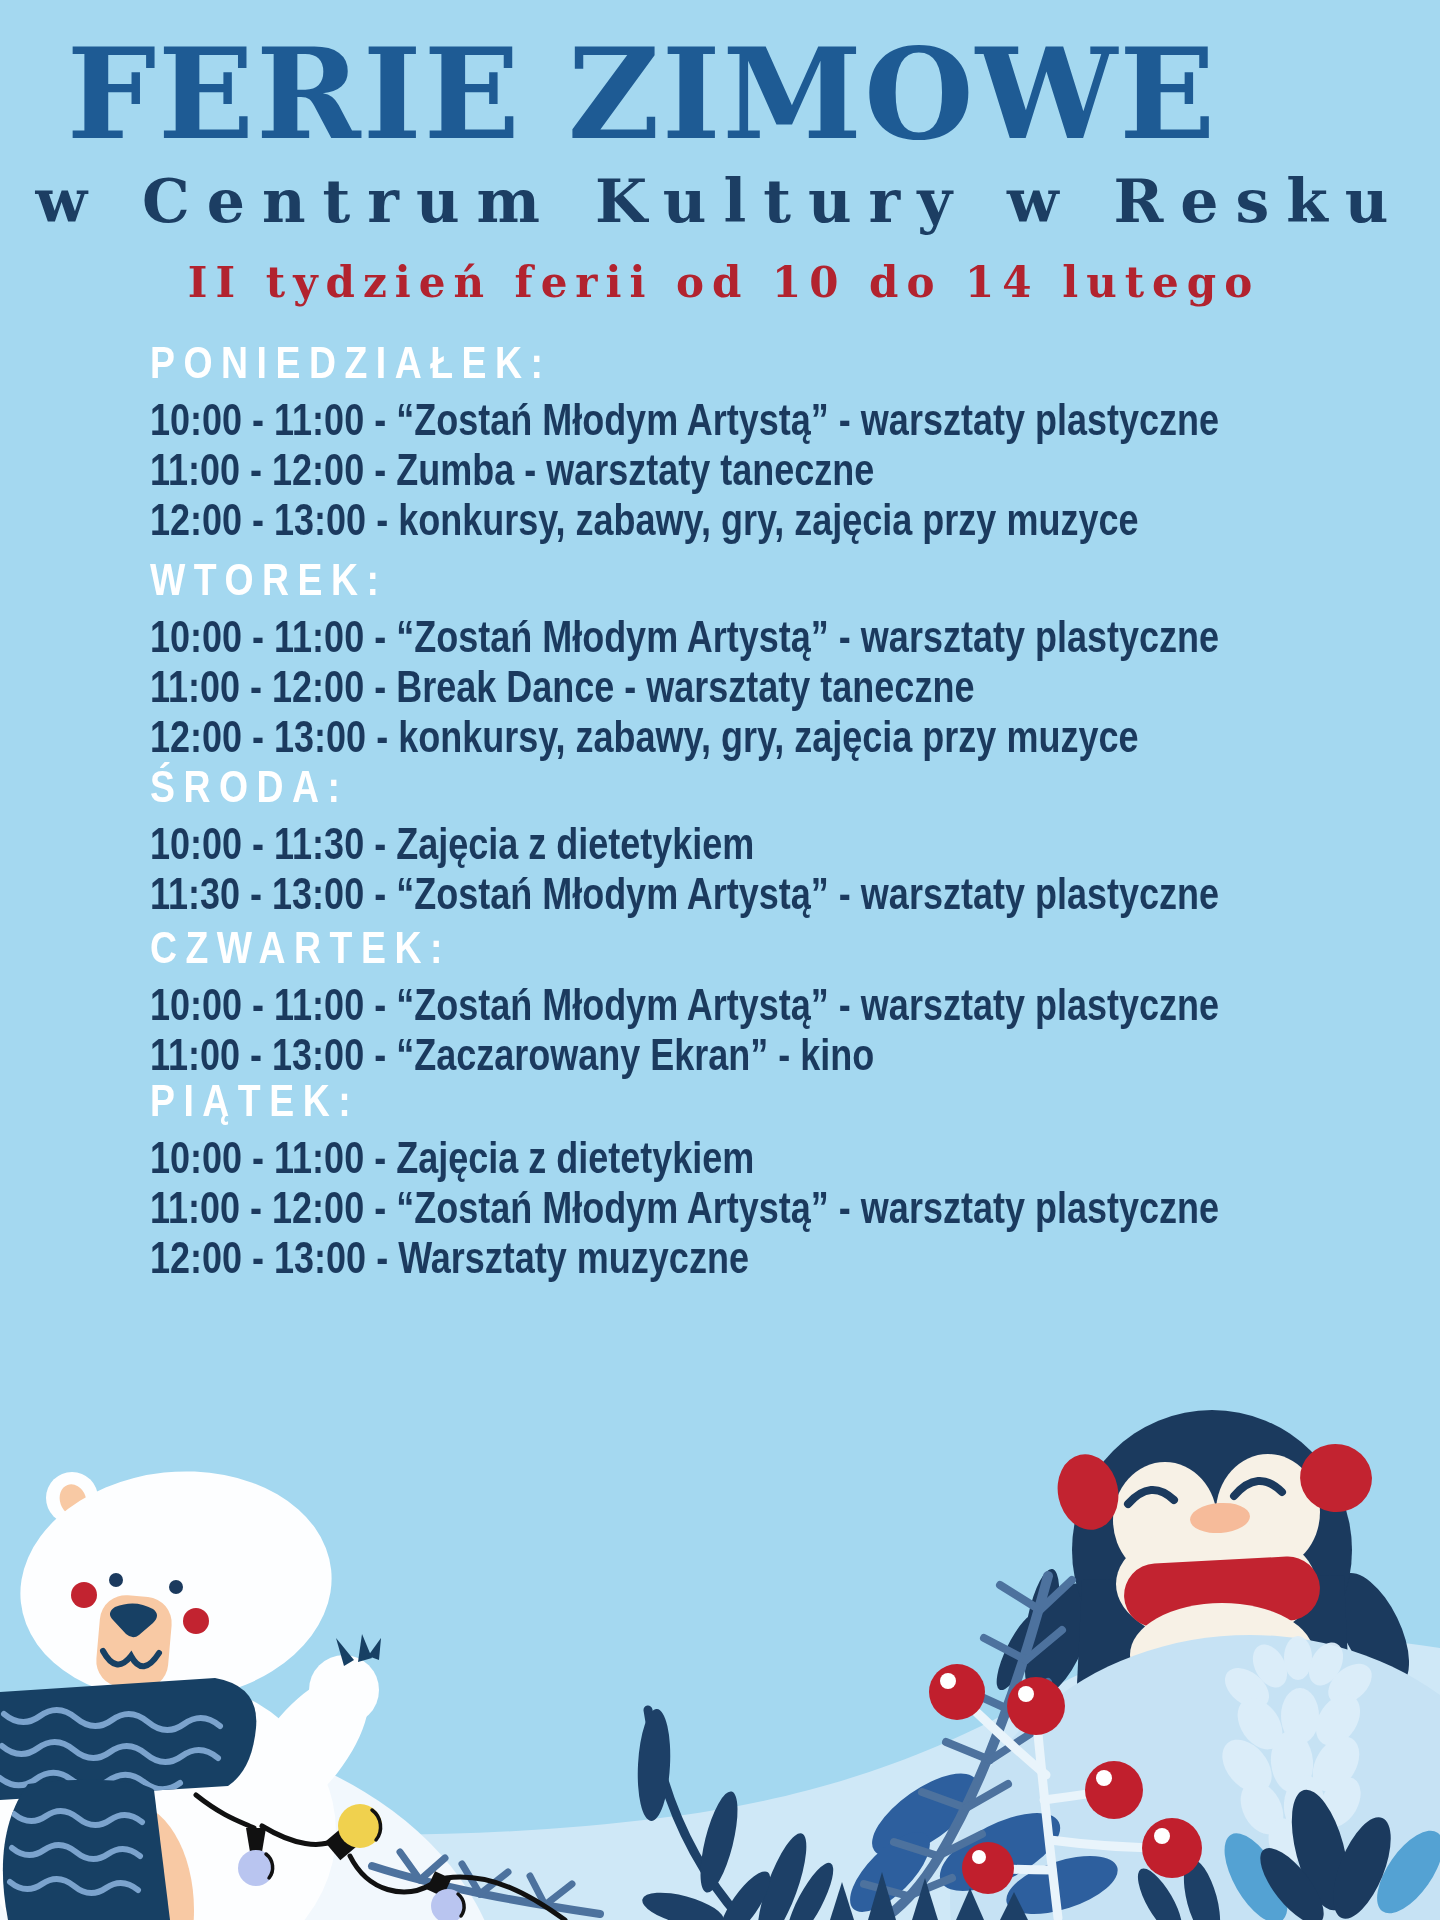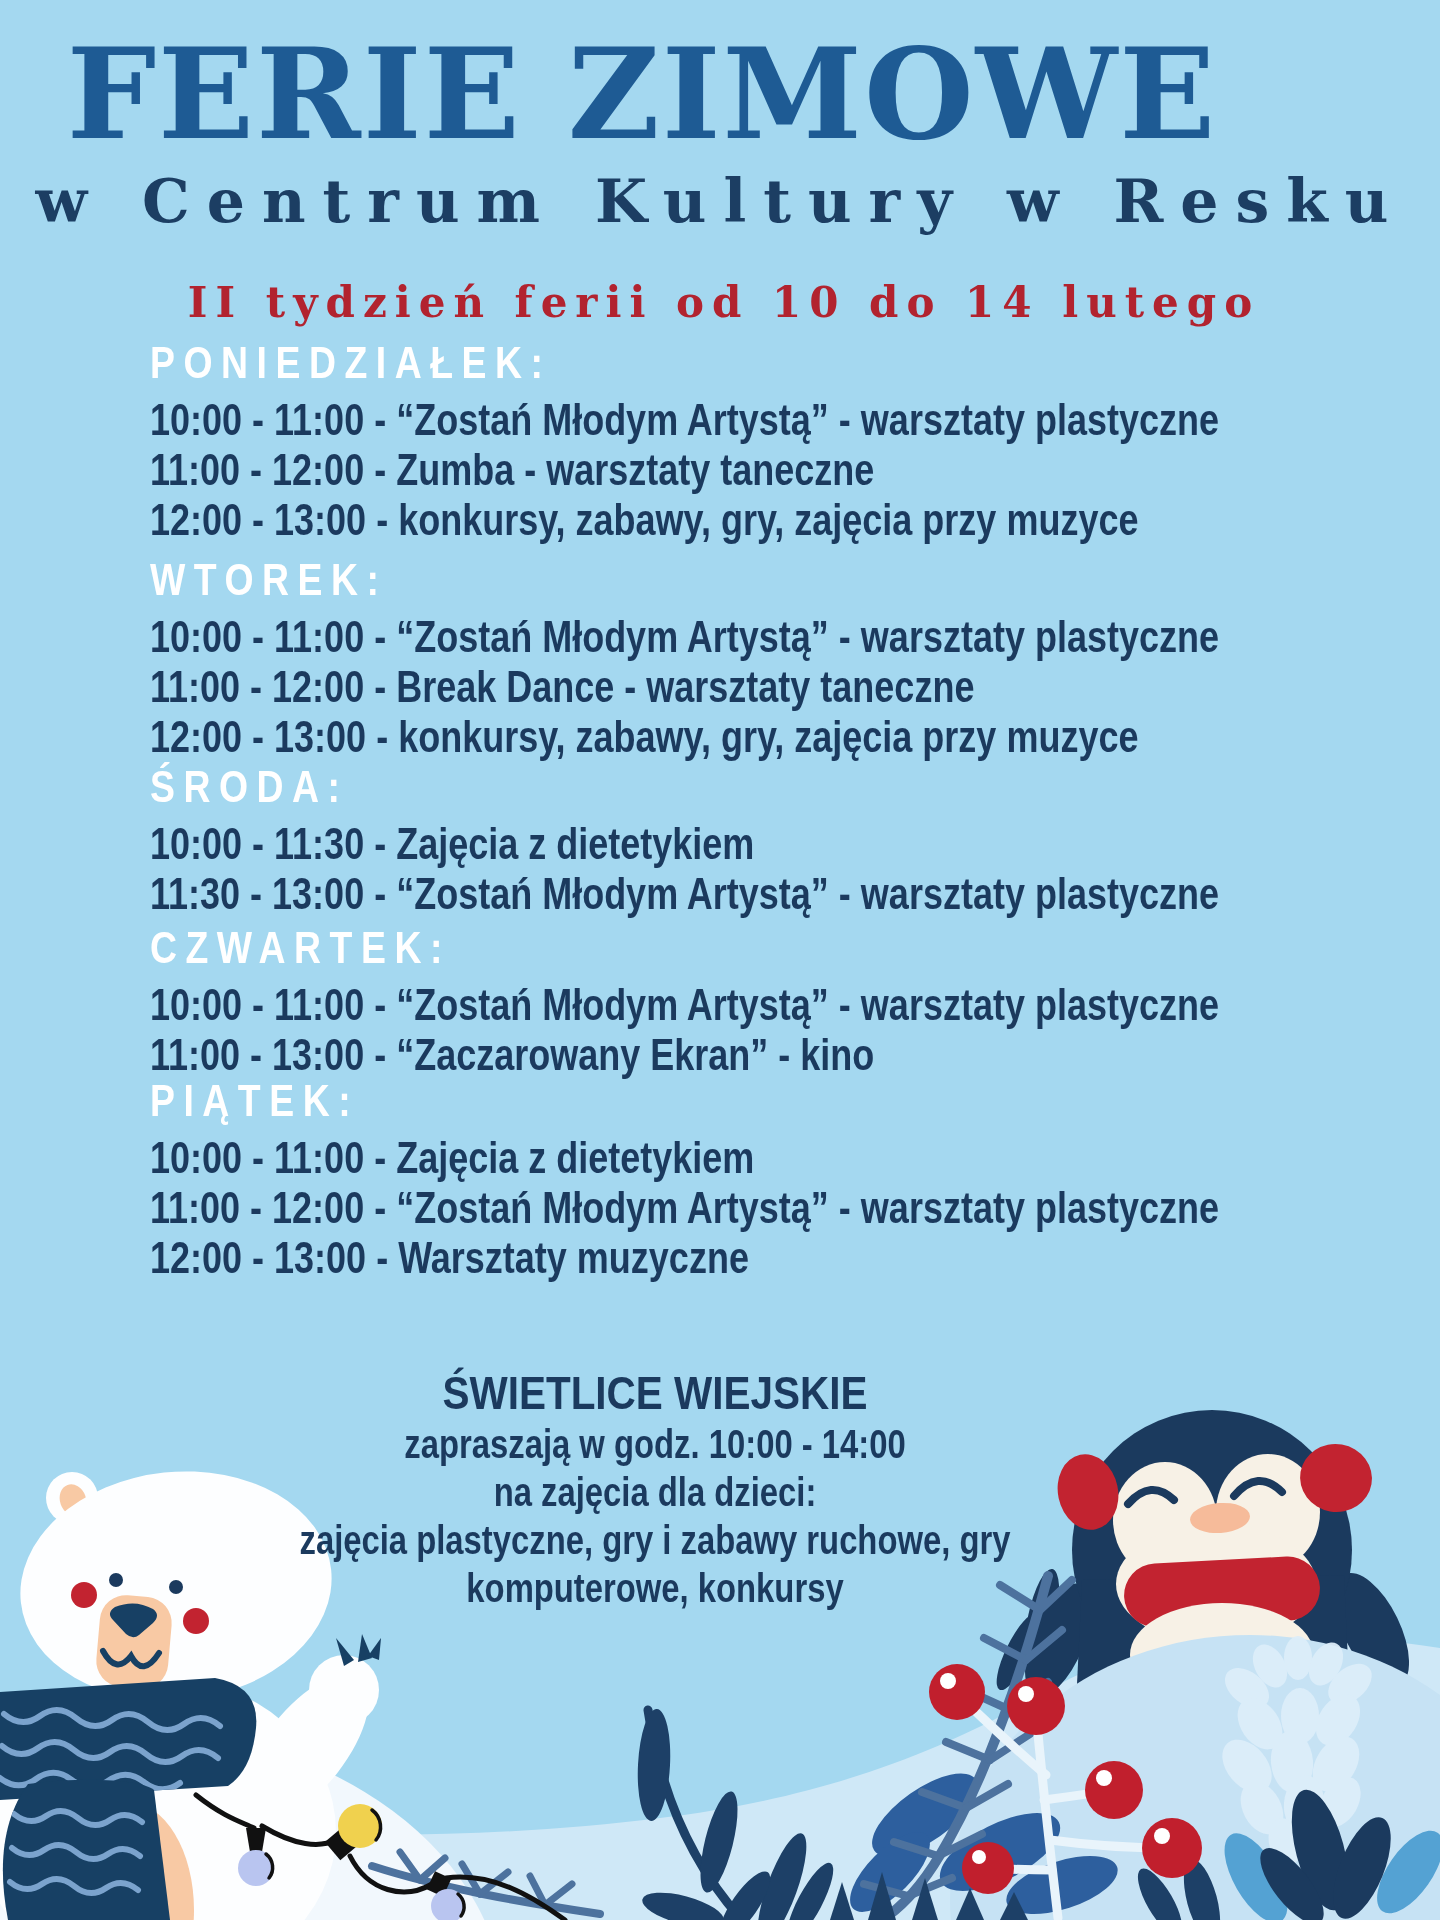--- a/index.html
+++ b/index.html
@@ -16,21 +16,21 @@
     color:#1e5b94;letter-spacing:2px;
   }
   .subtitle{
     top:166px;left:0;width:1440px;text-align:center;box-sizing:border-box;padding-left:1px;
     font-family:"DejaVu Serif",serif;font-weight:bold;font-size:60px;
     color:#1c3e63;letter-spacing:17px;
   }
   .week{
     top:258px;left:0;width:1440px;text-align:center;box-sizing:border-box;padding-left:8px;
     font-family:"DejaVu Serif",serif;font-weight:bold;font-size:42px;
-    color:#b2232f;letter-spacing:8px;margin-top:20px;
+    color:#b2232f;letter-spacing:8px;
   }
   .day{position:absolute;left:150px;}
   .day-name{
     font-size:44px;font-weight:bold;color:#ffffff;letter-spacing:10px;
     height:50px;line-height:50px;margin-bottom:7px;white-space:nowrap;
     transform:scaleX(0.85);transform-origin:0 0;
   }
   .day-item{
     font-size:45px;font-weight:bold;color:#1b3a5e;line-height:50px;white-space:nowrap;
     transform:scaleX(0.80);transform-origin:0 0;
@@ -293,21 +293,14 @@
     <div class="day-item">11:00 - 13:00 - “Zaczarowany Ekran” - kino</div>
   </div>
 
   <div class="day" style="top:1076px;">
     <div class="day-name">PIĄTEK:</div>
     <div class="day-item">10:00 - 11:00 - Zajęcia z dietetykiem</div>
     <div class="day-item">11:00 - 12:00 - “Zostań Młodym Artystą” - warsztaty plastyczne</div>
     <div class="day-item">12:00 - 13:00 - Warsztaty muzyczne</div>
   </div>
 
-  <div class="footer">
-    <div class="footer-title">ŚWIETLICE WIEJSKIE</div>
-    <div class="footer-line">zapraszają w godz. 10:00 - 14:00</div>
-    <div class="footer-line">na zajęcia dla dzieci:</div>
-    <div class="footer-line">zajęcia plastyczne, gry i zabawy ruchowe, gry</div>
-    <div class="footer-line">komputerowe, konkursy</div>
-  </div>
 
 </div>
 
 </body></html>

